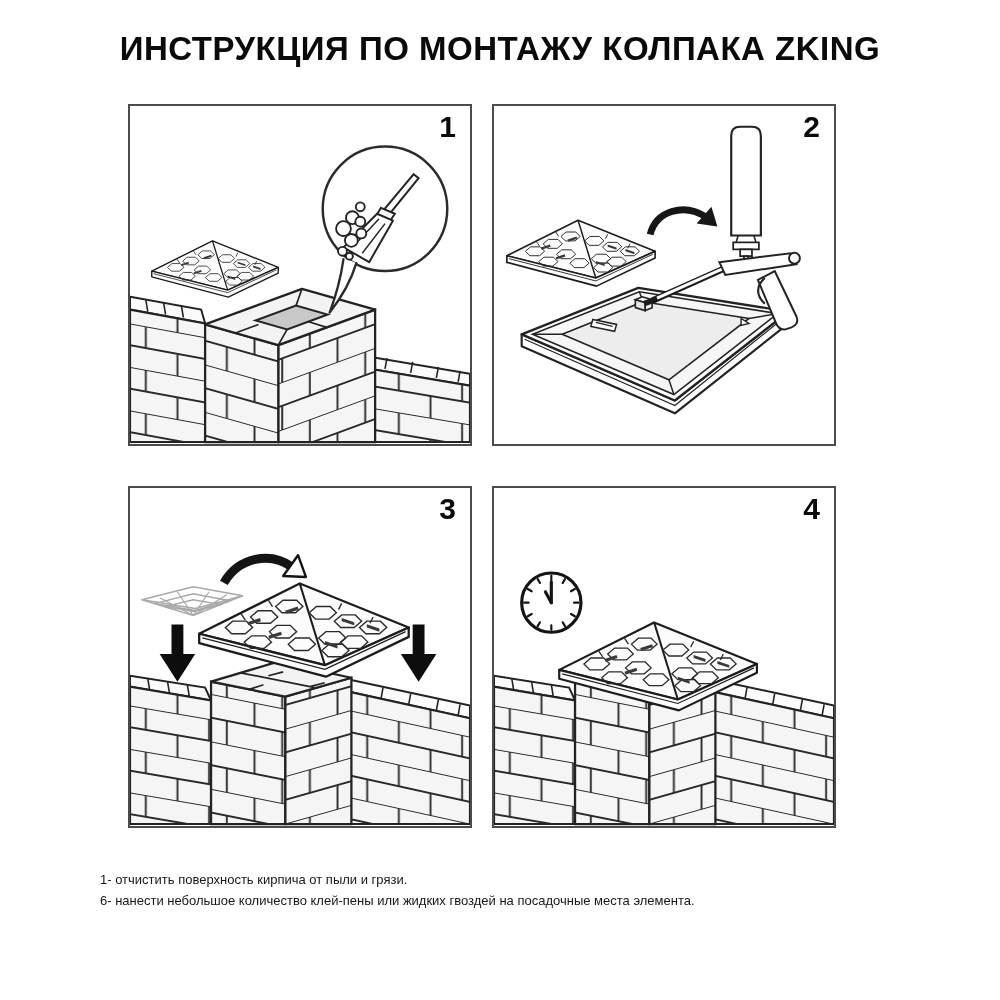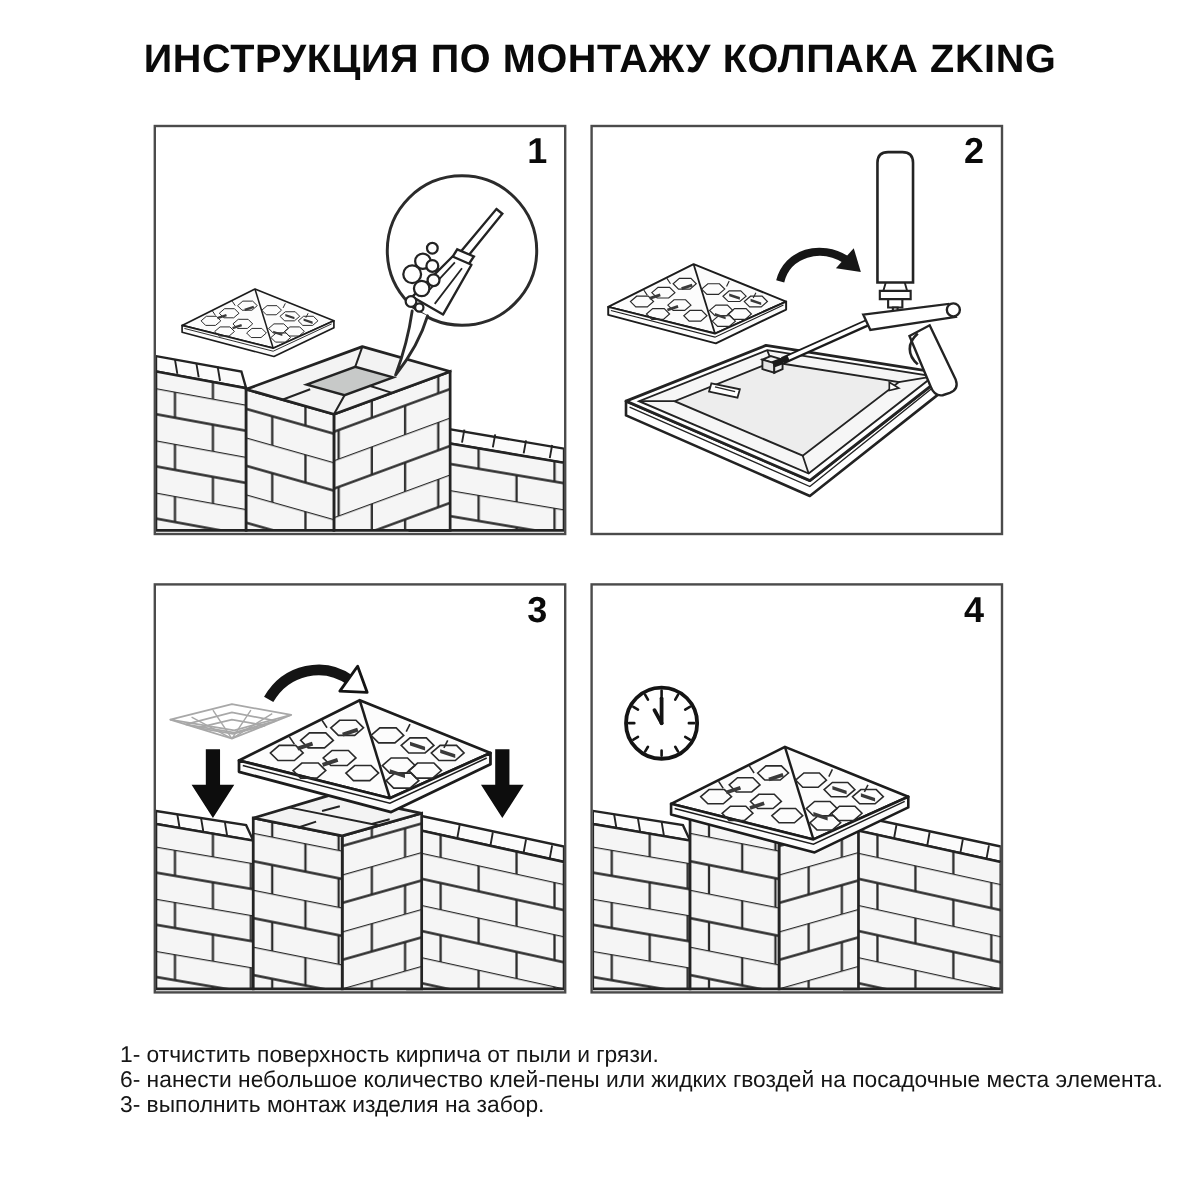--- a/index.html
+++ b/index.html
@@ -6,21 +6,21 @@
   .page{position:relative;width:1000px;height:1000px;background:#ffffff;overflow:hidden;
         font-family:"Liberation Sans","DejaVu Sans",sans-serif;}
   .title{position:absolute;top:30px;left:0;width:1000px;text-align:center;
          font-size:33px;font-weight:bold;color:#0a0a0a;letter-spacing:.5px;white-space:nowrap;}
   .panels{position:absolute;left:128px;top:104px;display:grid;
           grid-template-columns:344px 344px;grid-column-gap:20px;grid-row-gap:40px;}
   .panel{position:relative;width:344px;height:342px;border:2px solid #4b4b4b;
          box-sizing:border-box;background:#fff;}
   .panel svg{position:absolute;left:0;top:0;width:100%;height:100%;}
   .num{position:absolute;top:4px;right:14px;font-size:30px;font-weight:bold;color:#0a0a0a;}
-  .steps{position:absolute;left:100px;top:869px;font-size:19px;line-height:21px;color:#161616;}
+  .steps{position:absolute;left:100px;top:869px;font-size:13px;line-height:21px;color:#161616;}
   .hideaway{position:absolute;width:0;height:0;overflow:hidden;}
 </style>
 </head>
 <body>
 
 <svg class="hideaway" xmlns="http://www.w3.org/2000/svg" aria-hidden="true">
   <defs>
     <g id="capSym">
       <polygon points="0,58 96,10 200,52 120,88" fill="#fcfcfc" stroke="#1c1c1c" stroke-width="2.2" stroke-linejoin="round"></polygon>
       <polygon points="0,58 120,88 200,52 200,61 121,99 0,67" fill="#fcfcfc" stroke="#1c1c1c" stroke-width="2.2" stroke-linejoin="round"></polygon>
@@ -275,16 +275,15 @@
         </g>
       </svg>
       <div class="num">4</div>
     </div>
 
   </div>
 
   <div class="steps">
     <div>1- отчистить поверхность кирпича от пыли и грязи.</div>
     <div>6- нанести небольшое количество клей-пены или жидких гвоздей на посадочные места элемента.</div>
-    <div>3- выполнить монтаж изделия на забор.</div>
   </div>
 
 </div>
 
 </body></html>

